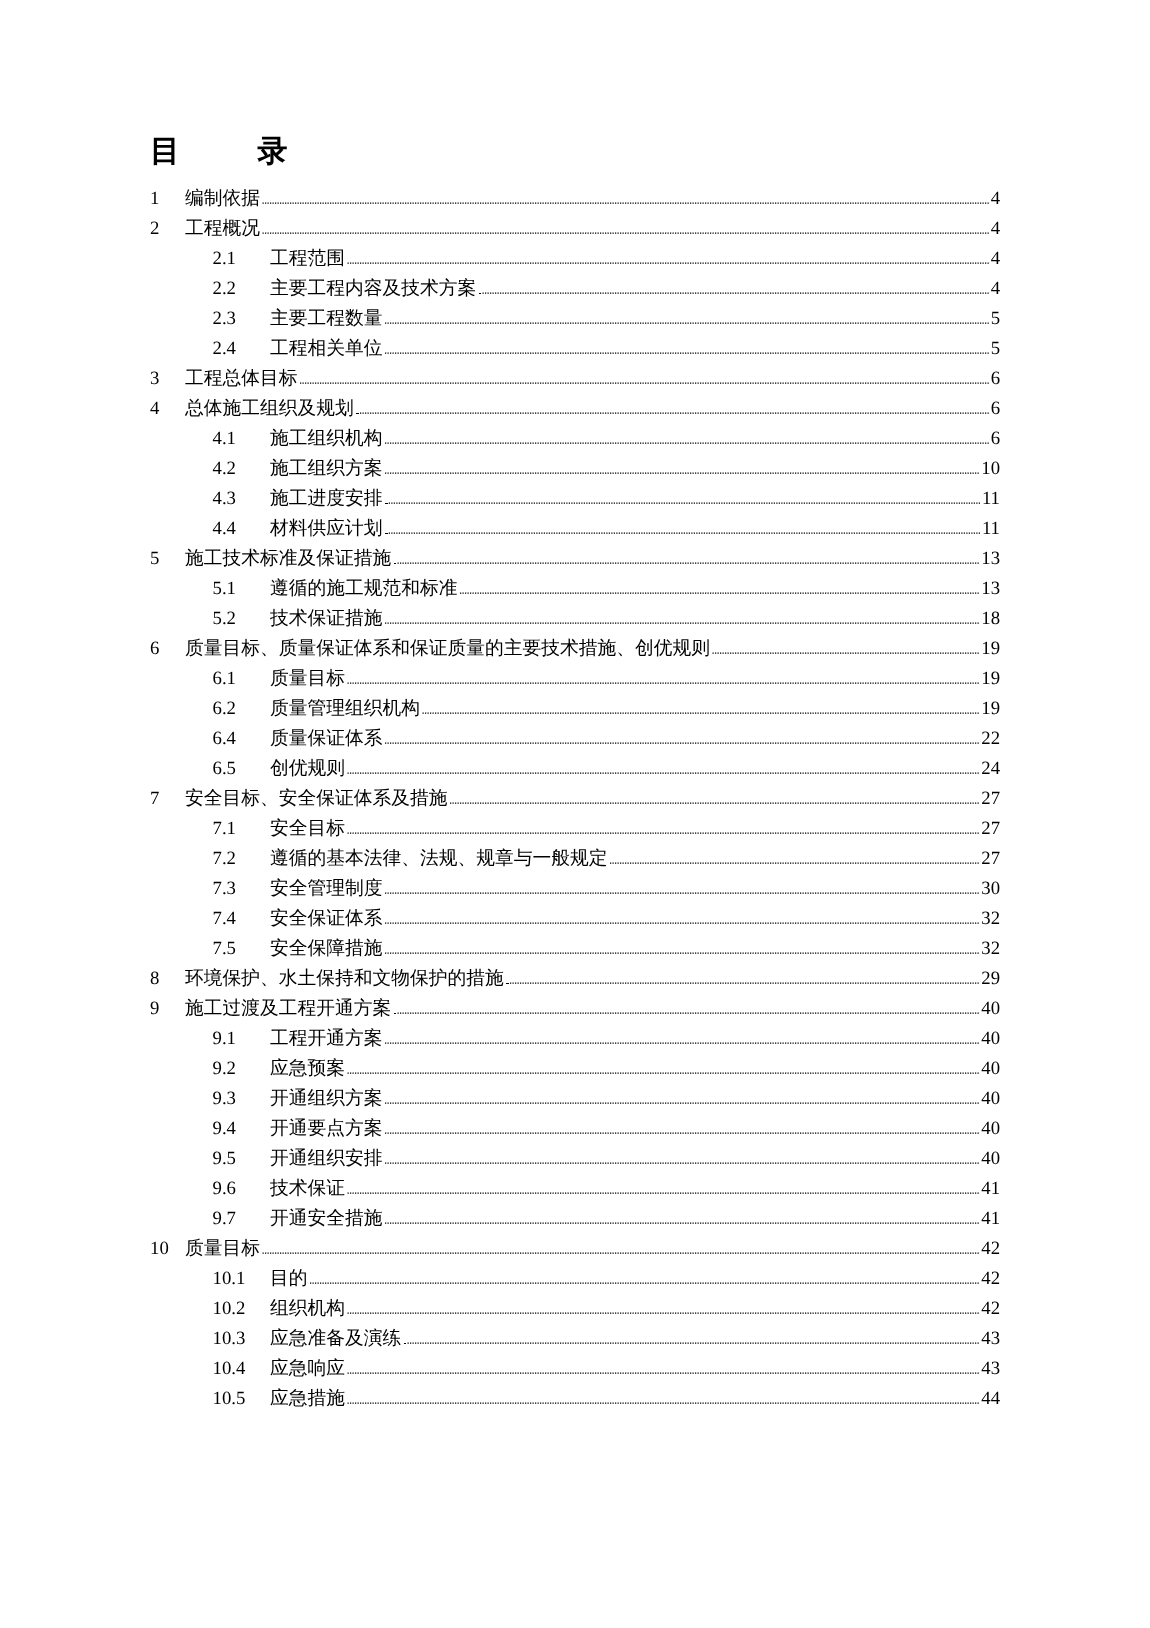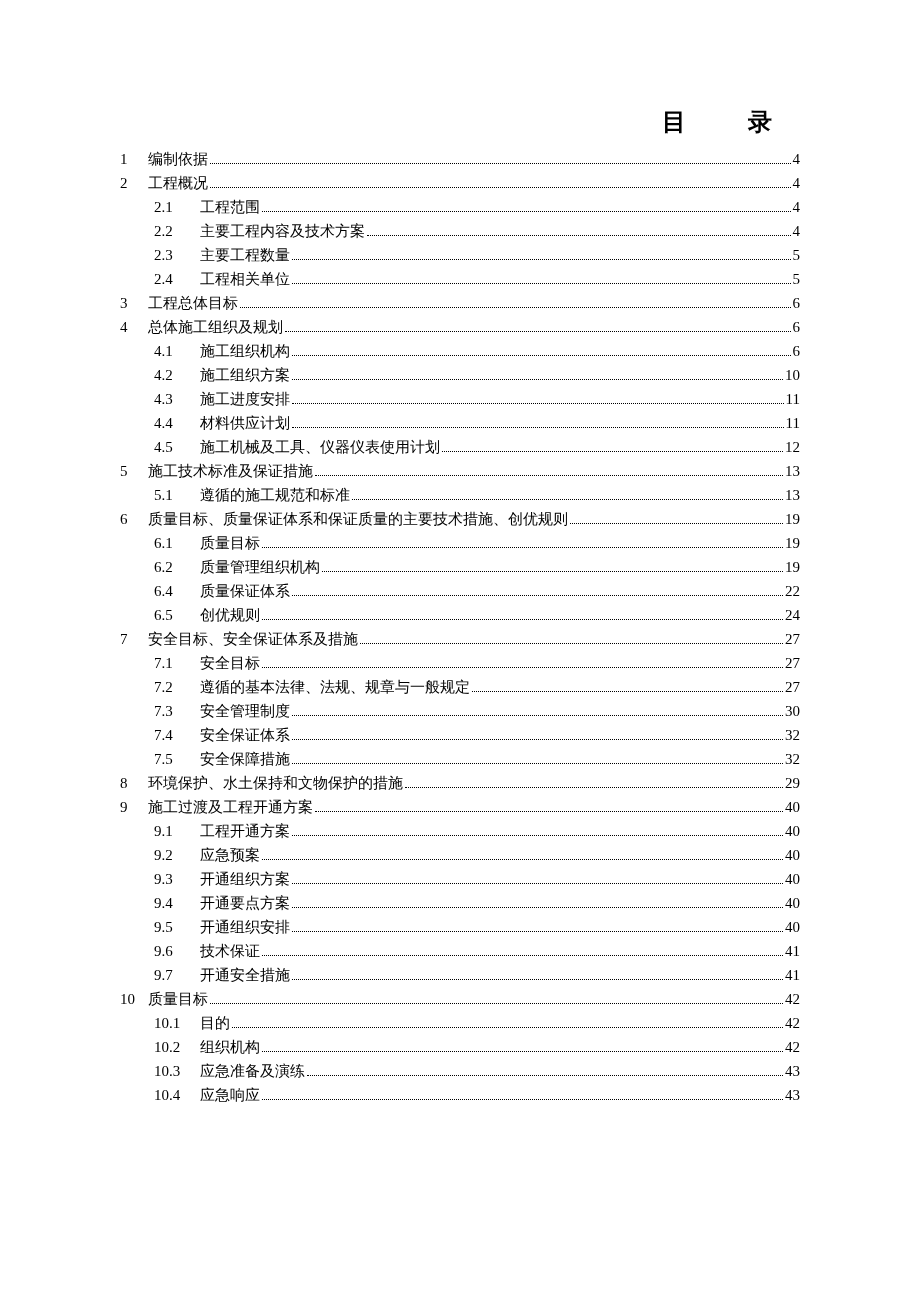--- a/index.html
+++ b/index.html
@@ -11,41 +11,42 @@
   .page {
     width: 920px;
     height: 1302px;
     box-sizing: border-box;
     padding: 110px 120px 100px 120px;
     color: #000;
     font-size: 15px;
     line-height: 1;
   }
   .title {
-    text-align: right;
+    text-align: left;
     font-size: 24px;
     font-weight: bold;
     letter-spacing: 28px;
     margin-bottom: 18px;
     font-family: "SimSun", "宋体", serif;
   }
   .toc-row {
     display: flex;
     align-items: baseline;
     height: 24px;
     margin: 0;
   }
   .toc-num {
     flex: 0 0 auto;
     min-width: 28px;
     text-align: left;
     font-family: "Times New Roman", serif;
   }
   .toc-sub .toc-num {
     min-width: 46px;
+    margin-left: 16px;
   }
   .toc-l1 {
     padding-left: 0;
   }
   .toc-sub {
     padding-left: 34px;
   }
   .toc-text {
     flex: 0 0 auto;
     white-space: nowrap;
@@ -133,38 +134,38 @@
         <span class="toc-text">施工进度安排</span>
         <span class="toc-dots"></span>
         <span class="toc-page">11</span>
       </div>
       <div class="toc-row toc-sub">
         <span class="toc-num">4.4</span>
         <span class="toc-text">材料供应计划</span>
         <span class="toc-dots"></span>
         <span class="toc-page">11</span>
       </div>
-      <div class="toc-row toc-sub">
-        <span class="toc-num">4.5</span>
-        <span class="toc-text">施工机械及工具、仪器仪表使用计划</span>
-        <span class="toc-dots"></span>
-        <span class="toc-page">12</span>
-      </div>
       <div class="toc-row toc-l1">
         <span class="toc-num">5</span>
         <span class="toc-text">施工技术标准及保证措施</span>
         <span class="toc-dots"></span>
         <span class="toc-page">13</span>
       </div>
       <div class="toc-row toc-sub">
         <span class="toc-num">5.1</span>
         <span class="toc-text">遵循的施工规范和标准</span>
         <span class="toc-dots"></span>
         <span class="toc-page">13</span>
       </div>
+      <div class="toc-row toc-sub">
+        <span class="toc-num">5.2</span>
+        <span class="toc-text">技术保证措施</span>
+        <span class="toc-dots"></span>
+        <span class="toc-page">18</span>
+      </div>
       <div class="toc-row toc-l1">
         <span class="toc-num">6</span>
         <span class="toc-text">质量目标、质量保证体系和保证质量的主要技术措施、创优规则</span>
         <span class="toc-dots"></span>
         <span class="toc-page">19</span>
       </div>
       <div class="toc-row toc-sub">
         <span class="toc-num">6.1</span>
         <span class="toc-text">质量目标</span>
         <span class="toc-dots"></span>
@@ -300,15 +301,21 @@
         <span class="toc-num">10.3</span>
         <span class="toc-text">应急准备及演练</span>
         <span class="toc-dots"></span>
         <span class="toc-page">43</span>
       </div>
       <div class="toc-row toc-sub">
         <span class="toc-num">10.4</span>
         <span class="toc-text">应急响应</span>
         <span class="toc-dots"></span>
         <span class="toc-page">43</span>
+      </div>
+      <div class="toc-row toc-sub">
+        <span class="toc-num">10.5</span>
+        <span class="toc-text">应急措施</span>
+        <span class="toc-dots"></span>
+        <span class="toc-page">44</span>
       </div>
     </div>
 </div>
 
 </body></html>

